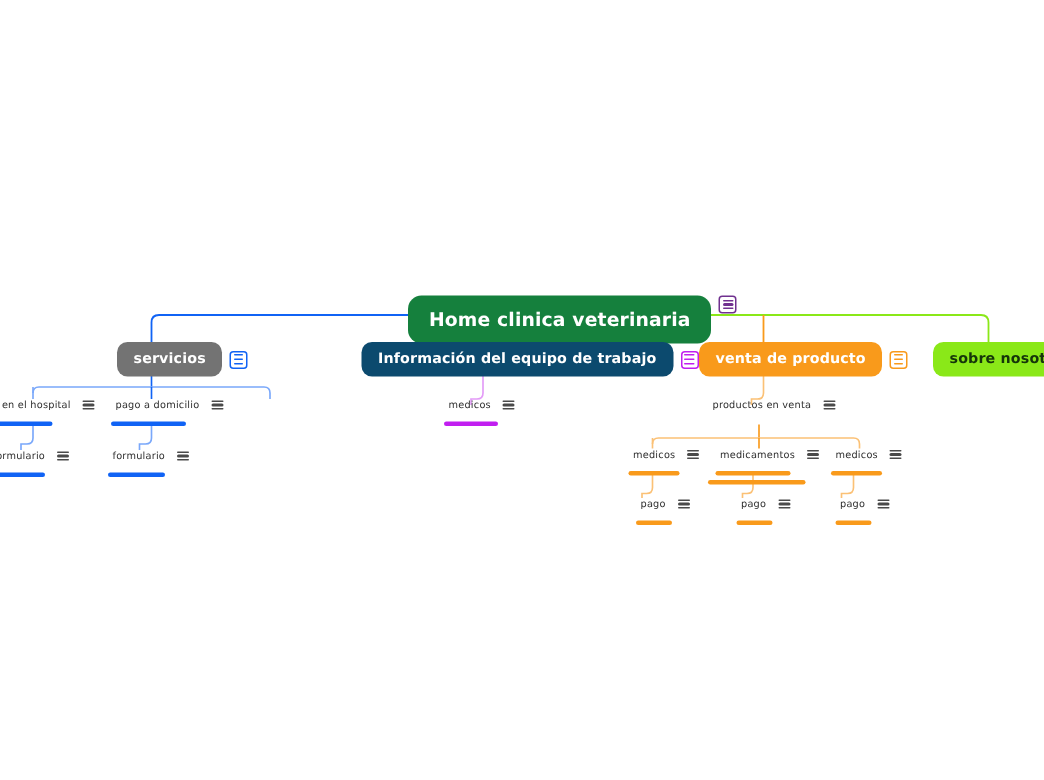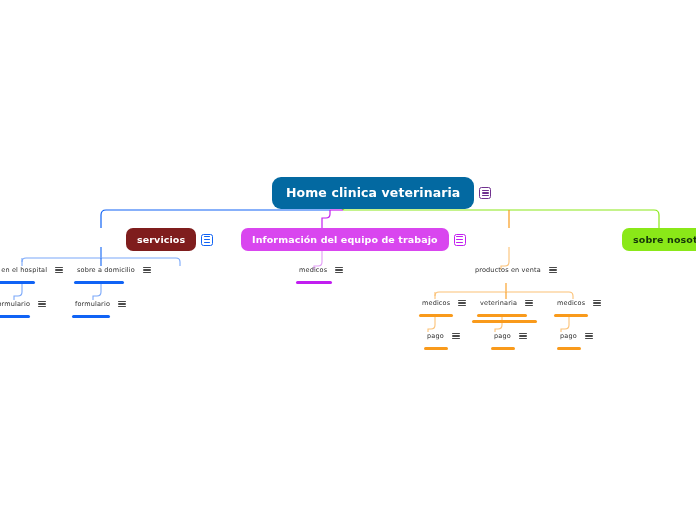--- a/index.html
+++ b/index.html
@@ -44,36 +44,37 @@
     align-items: center;
     justify-content: center;
     border-radius: 7px;
     font-weight: bold;
     letter-spacing: .1px;
     box-sizing: border-box;
   }
 
   
   .node-root .pill {
-    background: #0369a1;
+    background: #15803d;
     color: #ffffff;
     font-size: 12.5px;
     padding: 8px 14px 9px 14px;
     border-radius: 9px;
+    margin-top: 20px;
   }
 
   
   .node-l2 .pill {
     font-size: 9.5px;
     padding: 6px 11px 6px 11px;
     color: #ffffff;
     border-radius: 7px;
   }
-  .node-l2.c-blue   .pill { background: #7f1d1d; margin-left: 48px; }
-  .node-l2.c-purple .pill { background: #d946ef; }
+  .node-l2.c-blue   .pill { background: #737373; }
+  .node-l2.c-purple .pill { background: #0c4a6e; }
   .node-l2.c-orange .pill { background: #f99a1b; }
   .node-l2.c-green  .pill { background: #8ae818; color: #15350a; }
 
   
   .node-leaf {
     flex-direction: column;
     align-items: flex-start;
   }
   .leaf-row {
     display: flex;
@@ -196,40 +197,48 @@
 
   <div class="node node-l2 c-purple" style="left:241px; top:228px;">
     <span class="pill">Información del equipo de trabajo</span>
     <span class="menu-icon boxed mi-purple">
       <i></i>
         <i></i>
         <i></i>
     </span>
   </div>
 
+  <div class="node node-l2 c-orange" style="left:466px; top:228px;">
+    <span class="pill">venta de producto</span>
+    <span class="menu-icon boxed mi-orange">
+      <i></i>
+        <i></i>
+        <i></i>
+    </span>
+  </div>
 
   <div class="node node-l2 c-green" style="left:622px; top:228px;">
     <span class="pill">sobre nosotros</span>
   </div>
 
   <div class="node node-leaf c-blue" style="left:-20px; top:266px;">
     <div class="leaf-row">
       <span class="leaf-text">citas en el hospital</span>
       <span class="menu-icon bare">
         <i></i>
           <i></i>
           <i></i>
       </span>
     </div>
     <div class="leaf-bar" style="width:55px;"></div>
   </div>
 
   <div class="node node-leaf c-blue" style="left:74px; top:266px;">
     <div class="leaf-row">
-      <span class="leaf-text">sobre a domicilio</span>
+      <span class="leaf-text">pago a domicilio</span>
       <span class="menu-icon bare">
         <i></i>
           <i></i>
           <i></i>
       </span>
     </div>
     <div class="leaf-bar" style="width:50px;"></div>
   </div>
 
 
@@ -288,21 +297,21 @@
         <i></i>
           <i></i>
           <i></i>
       </span>
     </div>
     <div class="leaf-bar" style="width:34px;"></div>
   </div>
 
   <div class="node node-leaf c-orange" style="left:477px; top:299px;">
     <div class="leaf-row">
-      <span class="leaf-text">veterinaria</span>
+      <span class="leaf-text">medicamentos</span>
       <span class="menu-icon bare">
         <i></i>
           <i></i>
           <i></i>
       </span>
     </div>
     <div class="leaf-bar" style="width:50px;"></div>
   </div>
 
   <div class="node node-leaf c-orange" style="left:554px; top:299px;">

